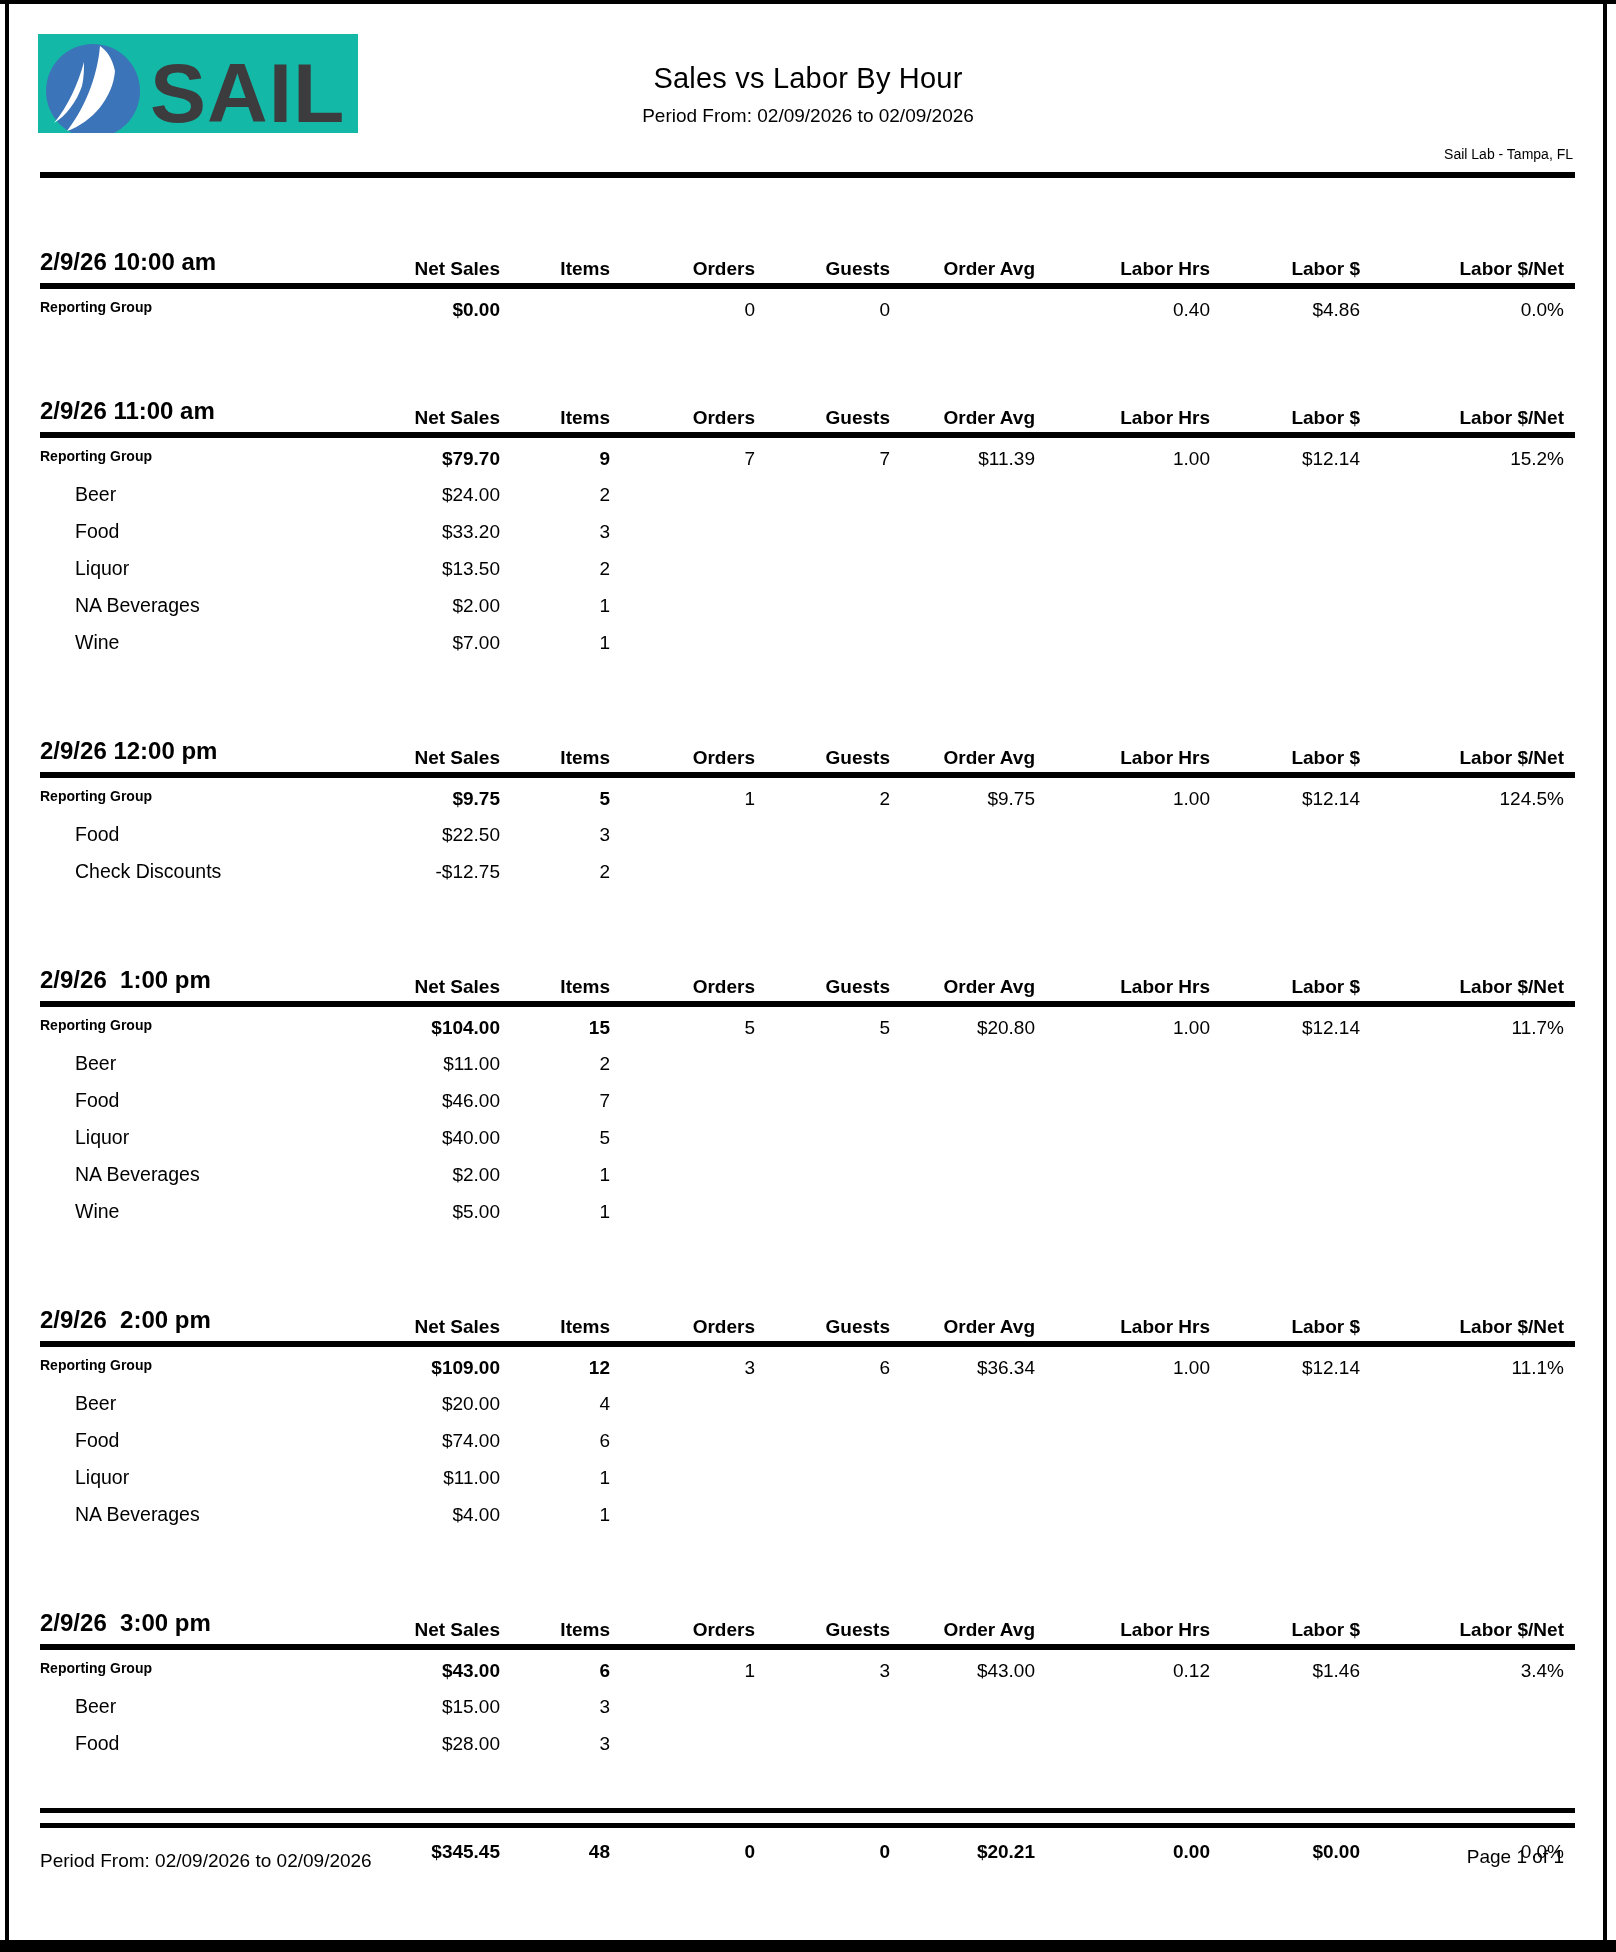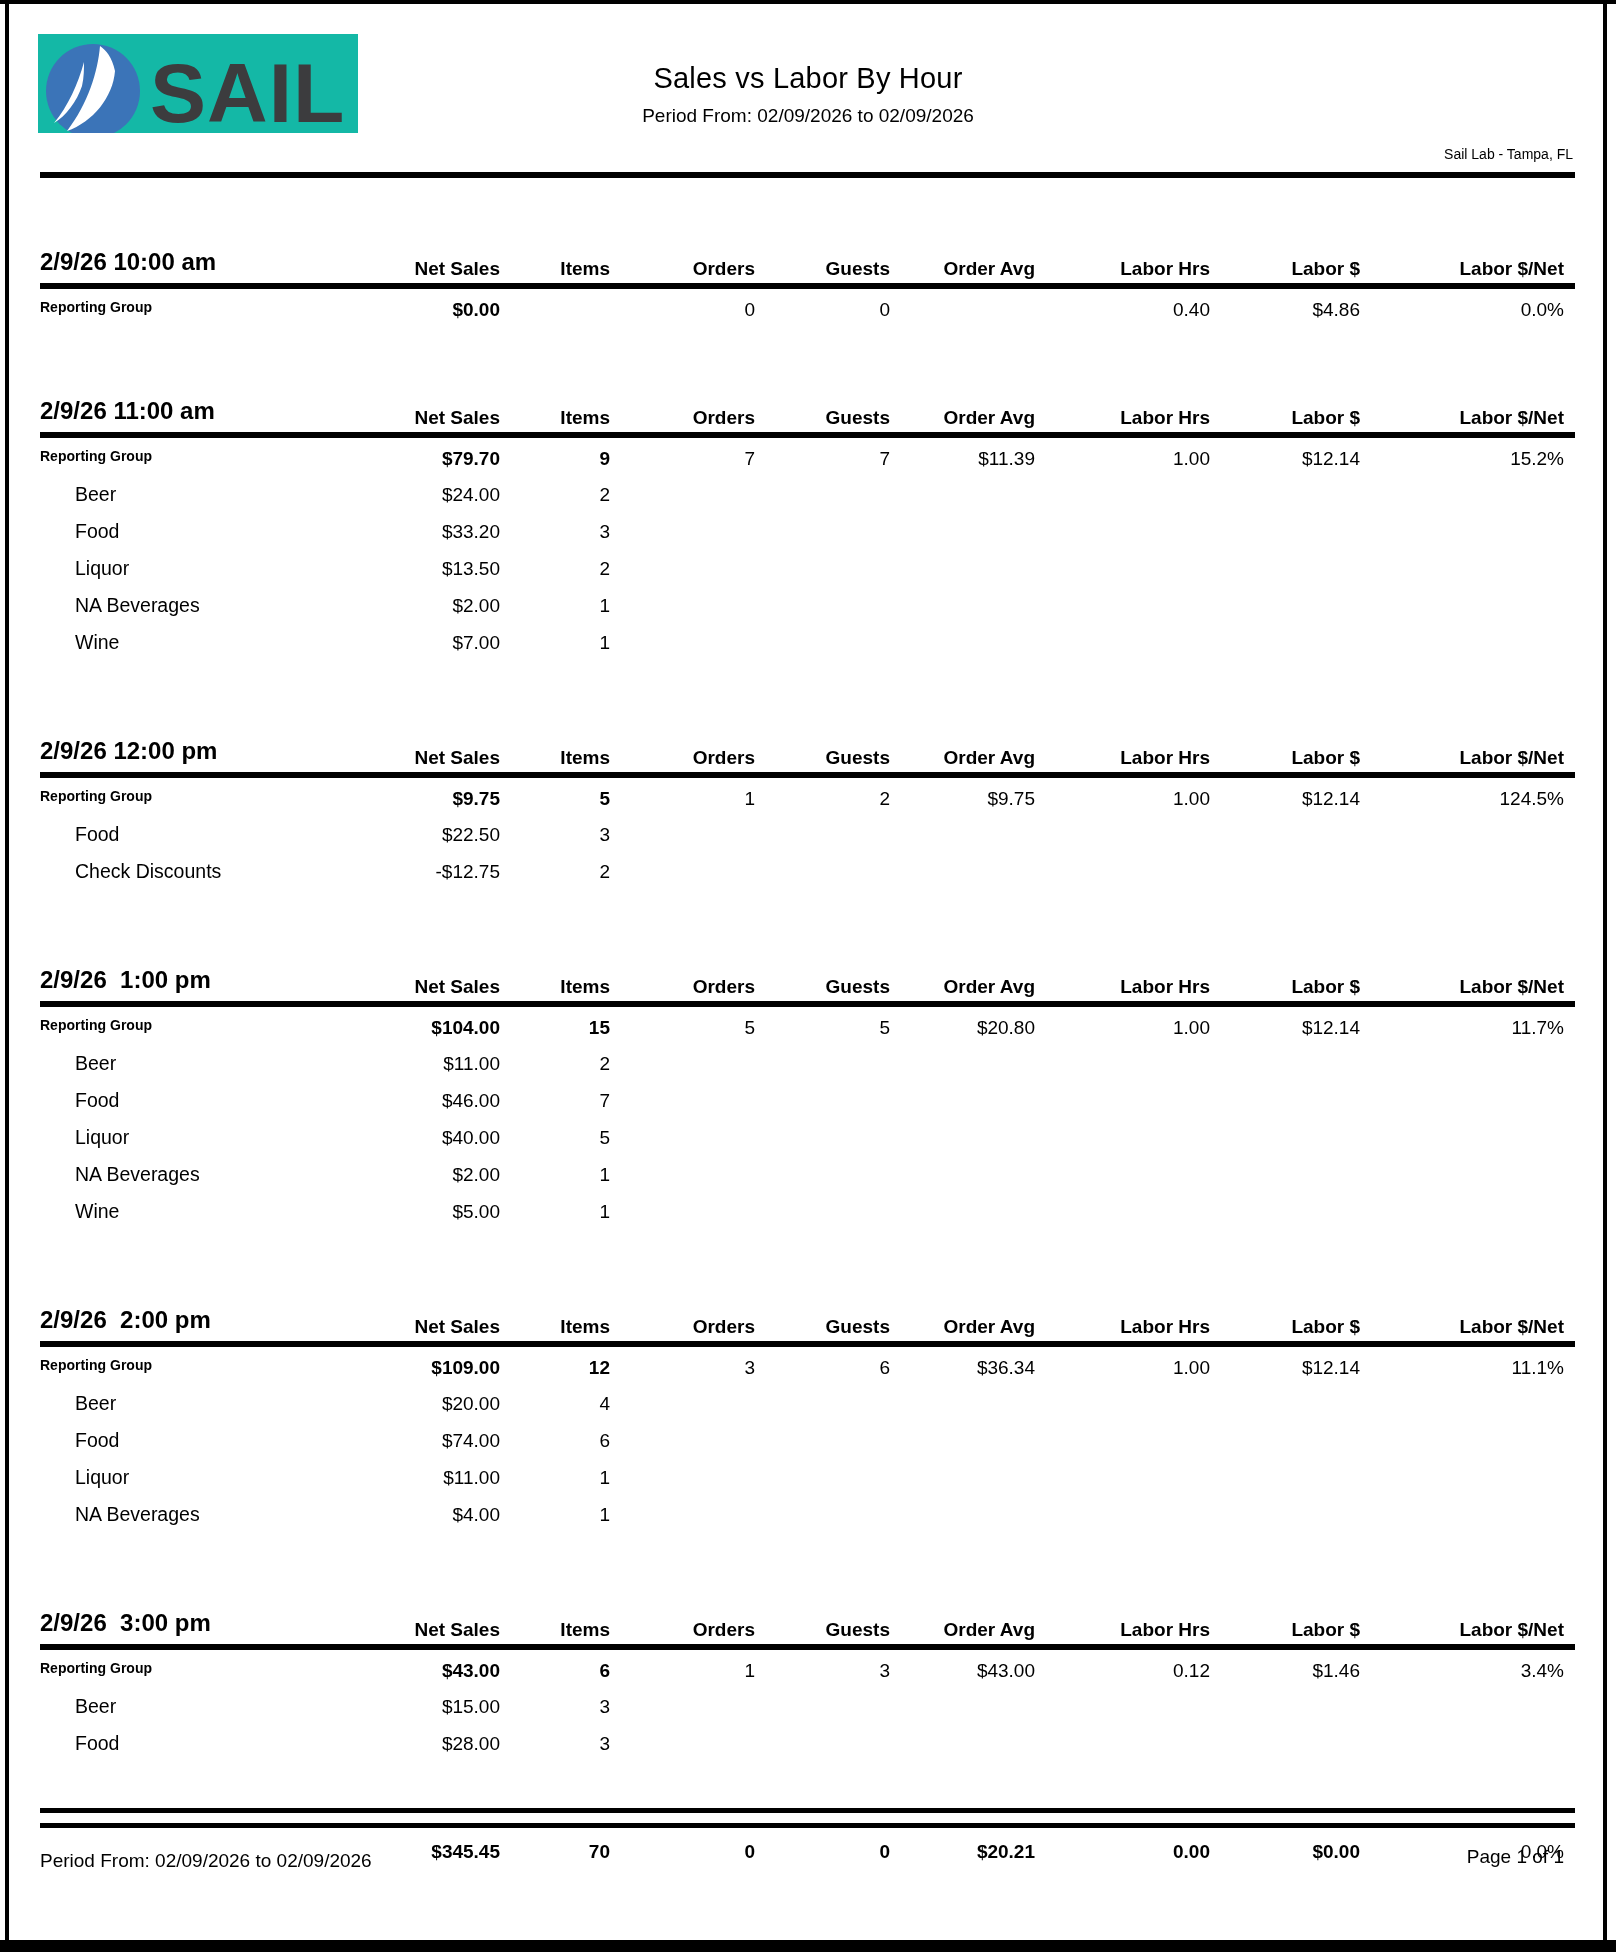--- a/index.html
+++ b/index.html
@@ -453,21 +453,21 @@
           <div class="num c5"></div>
           <div class="num c6"></div>
           <div class="num c7"></div>
           <div class="num c8"></div>
         </div>
       </section>
       <div class="totals-rule"></div>
       <div class="grid row totals-row">
         <div class="lbl"></div>
         <div class="num c1">$345.45</div>
-        <div class="num c2">70</div>
+        <div class="num c2">48</div>
         <div class="num c3">0</div>
         <div class="num c4">0</div>
         <div class="num c5">$20.21</div>
         <div class="num c6">0.00</div>
         <div class="num c7">$0.00</div>
         <div class="num c8">0.0%</div>
       </div>
     </div>
 
   <div class="footer">

